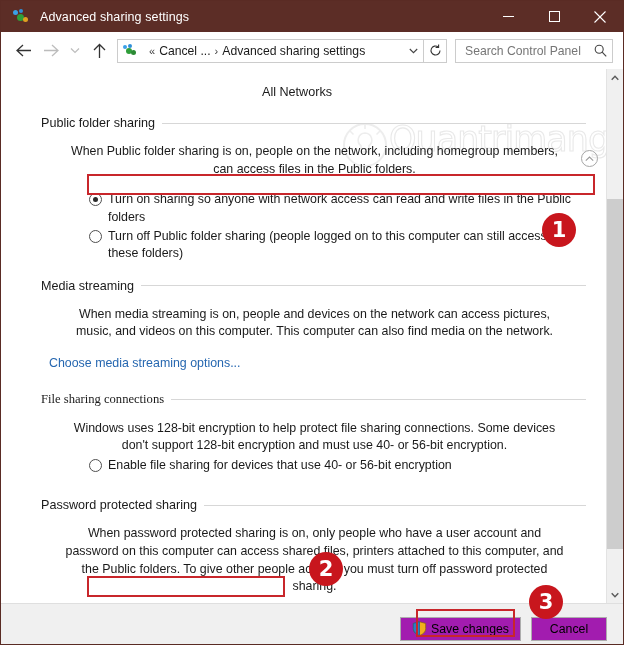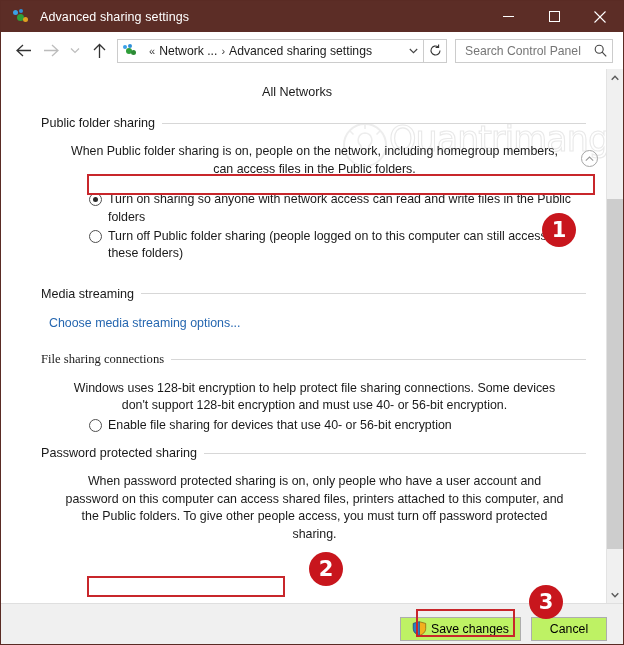--- a/index.html
+++ b/index.html
@@ -293,21 +293,21 @@
     display: flex;
     align-items: center;
     justify-content: flex-end;
     padding-right: 16px;
     position: relative;
   }
   .btn {
     height: 24px;
     min-width: 76px;
     border: 1px solid #adadad;
-    background: #bef264;
+    background: #a21caf;
     font-size: 12.3px;
     color: #000;
     display: flex;
     align-items: center;
     justify-content: center;
     padding: 0 11px;
     cursor: pointer;
   }
   #save-btn { margin-right: 10px; }
   .shield { width: 15px; height: 15px; margin-right: 4px; flex: none; }
@@ -369,21 +369,21 @@
     </div>
 
     <div id="addressbar">
       <div id="addr-icon">
         <span class="netdot" style="width:4px;height:4px;background:#3aa0e8;left:0px;top:1px;"></span>
         <span class="netdot" style="width:4px;height:4px;background:#2f8fd8;left:5px;top:0px;"></span>
         <span class="netdot" style="width:6px;height:6px;background:#2f9e3a;left:3px;top:4px;"></span>
         <span class="netdot" style="width:5px;height:5px;background:#2b8a34;left:8px;top:6px;"></span>
       </div>
       <span class="addr-sep">«</span>
-      <span class="addr-crumb">Network ...</span>
+      <span class="addr-crumb">Cancel ...</span>
       <span class="addr-sep">›</span>
       <span class="addr-crumb">Advanced sharing settings</span>
       <span id="addr-spacer"></span>
       <span id="addr-chevron">
         <svg width="9" height="6" viewBox="0 0 9 6">
             <path d="M0.8 1 L4.5 4.7 L8.2 1" fill="none" stroke="#444" stroke-width="1.1"></path>
           </svg>
       </span>
     </div>
 
@@ -438,38 +438,39 @@
 
       <div class="radio-row" style="margin:13px 30px 0 88px;">
         <span class="radio checked"></span>
         <span class="radio-label">Turn on sharing so anyone with network access can read and write files in the Public folders</span>
       </div>
       <div class="radio-row" style="margin:2px 40px 0 88px;">
         <span class="radio"></span>
         <span class="radio-label">Turn off Public folder sharing (people logged on to this computer can still access these folders)</span>
       </div>
 
-      <div class="grouphdr lvl1" style="margin-top:24px;text-align:center;">
+      <div class="grouphdr lvl1" style="margin-top:16px;text-align:center;">
         <span class="lbl">Media streaming</span>
         <span class="rule"></span>
       </div>
+      <div class="para" style="margin:13px 40px 0 62px;">When media streaming is on, people and devices on the network can access pictures, music, and videos on this computer. This computer can also find media on the network.</div>
       <div class="link" style="margin:15px 0 0 48px;">Choose media streaming options...</div>
 
       <div class="grouphdr lvl1" style="margin-top:22px;font-family:Liberation Serif, serif;">
         <span class="lbl">File sharing connections</span>
         <span class="rule"></span>
       </div>
       <div class="para" style="margin:13px 40px 0 62px;">Windows uses 128-bit encryption to help protect file sharing connections. Some devices don't support 128-bit encryption and must use 40- or 56-bit encryption.</div>
 
       <div class="radio-row" style="margin:2px 30px 0 88px;text-align:center;">
         <span class="radio"></span>
         <span class="radio-label">Enable file sharing for devices that use 40- or 56-bit encryption</span>
       </div>
 
-      <div class="grouphdr lvl1" style="margin-top:12px;align-items:center;">
+      <div class="grouphdr lvl1" style="margin-top:24px;align-items:center;">
         <span class="lbl">Password protected sharing</span>
         <span class="rule"></span>
       </div>
       <div class="para" style="margin:13px 40px 0 62px;">When password protected sharing is on, only people who have a user account and password on this computer can access shared files, printers attached to this computer, and the Public folders. To give other people access, you must turn off password protected sharing.</div>
 
     </div>
 
     <div id="scrollbar">
       <div class="sb-arrow" id="sb-up">
         <svg width="8" height="6" viewBox="0 0 8 6">

